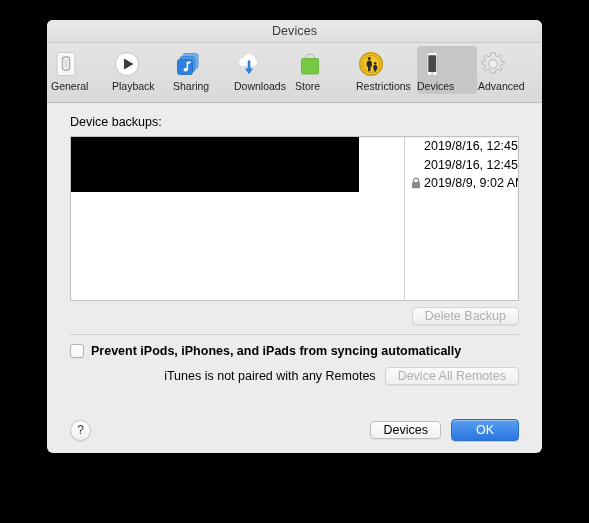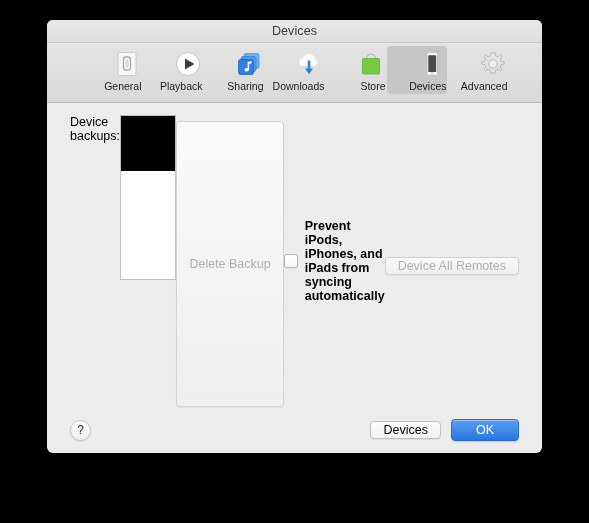--- a/index.html
+++ b/index.html
@@ -53,21 +53,21 @@
     align-items: flex-start;
     justify-content: center;
     padding-top: 3px;
     flex: 0 0 auto;
     gap: 1px;
   }
   .tb-item {
     width: 60px;
     display: flex;
     flex-direction: column;
-    align-items: flex-end;
+    align-items: flex-start;
     padding: 3px 0 2px 0;
     border-radius: 4px;
     cursor: default;
   }
   .tb-item.selected {
     background: #c6c6c6;
   }
   .tb-icon {
     width: 30px;
     height: 30px;
@@ -82,21 +82,21 @@
     white-space: nowrap;
   }
 
   
   .body {
     flex: 1 1 auto;
     background: #ececec;
     padding: 12px 23px 0 23px;
     position: relative;
     display: flex;
-    flex-direction: row;
+    flex-direction: column;
   }
 
   .section-label {
     font-size: 12.5px;
     color: #000;
     margin-bottom: 7px;
   }
 
   
   .backup-list {
@@ -299,20 +299,33 @@
     <div class="tb-item">
       <span class="tb-icon">
         <svg width="26" height="26" viewBox="0 0 26 26">
           <path d="M8.6 7.5 a4.4 4.4 0 0 1 8.8 0" fill="none" stroke="#b8b8b8" stroke-width="1.2"></path>
           <rect x="4.5" y="7.5" width="17" height="15.5" rx="1" fill="#76c940" stroke="#5fae31" stroke-width="0.8"></rect>
         </svg>
       </span>
       <span class="tb-label">Store</span>
     </div>
 
+    <div class="tb-item">
+      <span class="tb-icon">
+        <svg width="26" height="26" viewBox="0 0 26 26">
+          <circle cx="13" cy="13" r="11.3" fill="#f3c328" stroke="#c59b10" stroke-width="1.4"></circle>
+          <circle cx="13" cy="13" r="8.6" fill="none" stroke="#c59b10" stroke-width="0.9"></circle>
+          <circle cx="11.3" cy="7.6" r="1.5" fill="#2b2b2b"></circle>
+          <path d="M11.3 9.4 c-2 0 -2.6 1.5 -2.6 3.1 l0 3 l1.2 0 l0.3 4.7 l2.2 0 l0.3 -4.7 l1.2 0 l0 -3 c0 -1.6 -0.6 -3.1 -2.6 -3.1 z" fill="#2b2b2b"></path>
+          <circle cx="17.2" cy="12.3" r="1.2" fill="#2b2b2b"></circle>
+          <path d="M17.2 13.8 c-1.5 0 -2 1.1 -2 2.3 l0 2.2 l0.9 0 l0.2 2.2 l1.8 0 l0.2 -2.2 l0.9 0 l0 -2.2 c0 -1.2 -0.5 -2.3 -2 -2.3 z" fill="#2b2b2b"></path>
+        </svg>
+      </span>
+      <span class="tb-label">Restrictions</span>
+    </div>
 
     <div class="tb-item selected">
       <span class="tb-icon">
         <svg width="26" height="26" viewBox="0 0 26 26">
           <rect x="8" y="1.5" width="10.5" height="23" rx="2" fill="#fbfbfb" stroke="#bdbdbd" stroke-width="1"></rect>
           <rect x="9.3" y="4.3" width="7.9" height="16.6" rx="0.6" fill="#4a4a4a"></rect>
           <circle cx="13.25" cy="22.4" r="1" fill="#d6d6d6" stroke="#b5b5b5" stroke-width="0.4"></circle>
         </svg>
       </span>
       <span class="tb-label">Devices</span>
@@ -371,20 +384,21 @@
     </div>
 
     <div class="hr"></div>
 
     <div class="check-row">
       <span class="checkbox"></span>
       <span class="check-label">Prevent iPods, iPhones, and iPads from syncing automatically</span>
     </div>
 
     <div class="remotes-row">
+      <span class="remotes-text">iTunes is not paired with any Remotes</span>
       <button class="btn disabled">Device All Remotes</button>
     </div>
 
   </div>
 
   <div class="footer">
     <span class="help-btn">?</span>
     <span class="footer-btns">
       <button class="btn">Devices</button>
       <button class="btn primary">OK</button>

